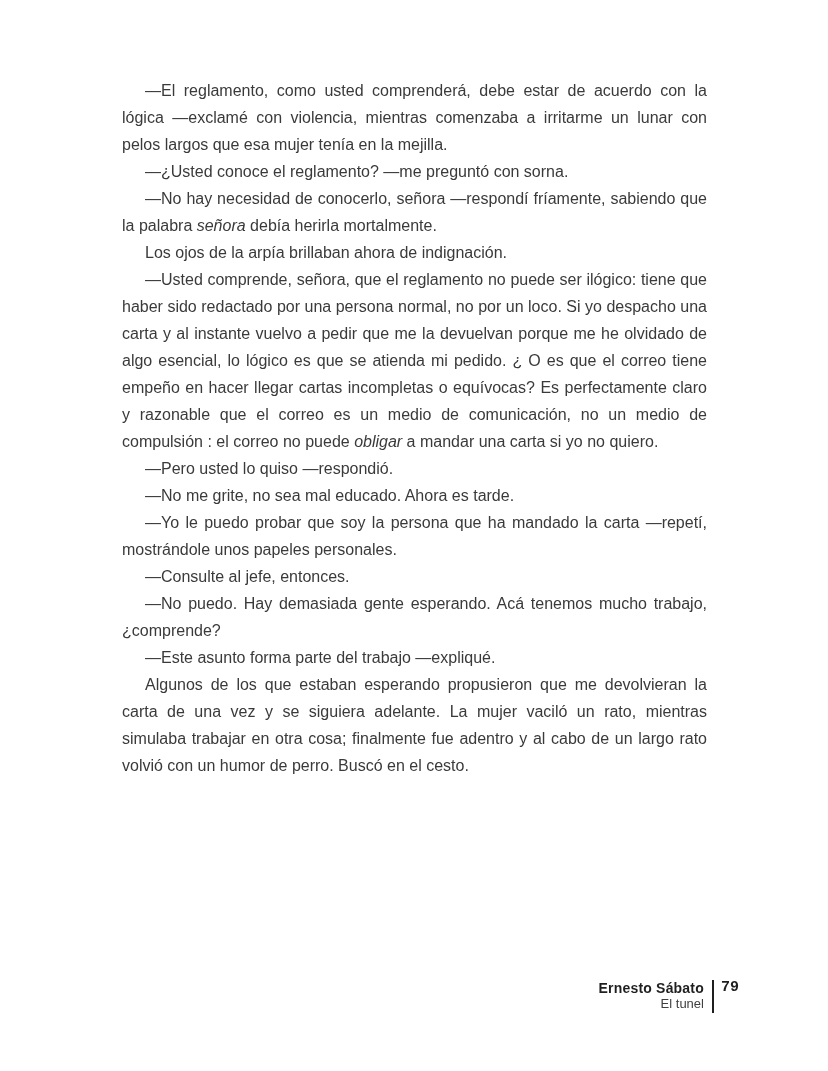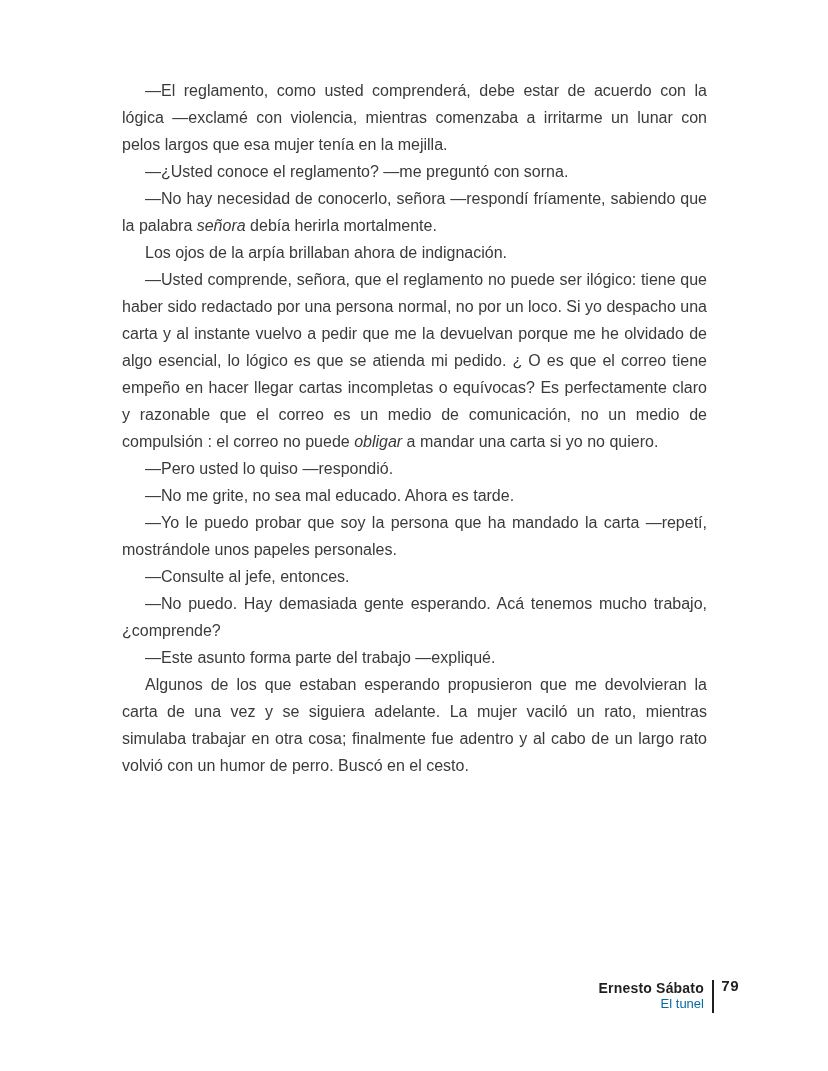--- a/index.html
+++ b/index.html
@@ -47,21 +47,21 @@
   }
   .footer-author {
     font-weight: bold;
     font-size: 14px;
     line-height: 16px;
     letter-spacing: 0.2px;
   }
   .footer-book {
     font-size: 13px;
     line-height: 15px;
-    color: #0369a1;
+    color: #404040;
   }
   .footer-divider {
     width: 2px;
     height: 33px;
     background: #1f1f1f;
   }
   .footer-page {
     font-weight: bold;
     font-size: 15px;
     line-height: 16px;

